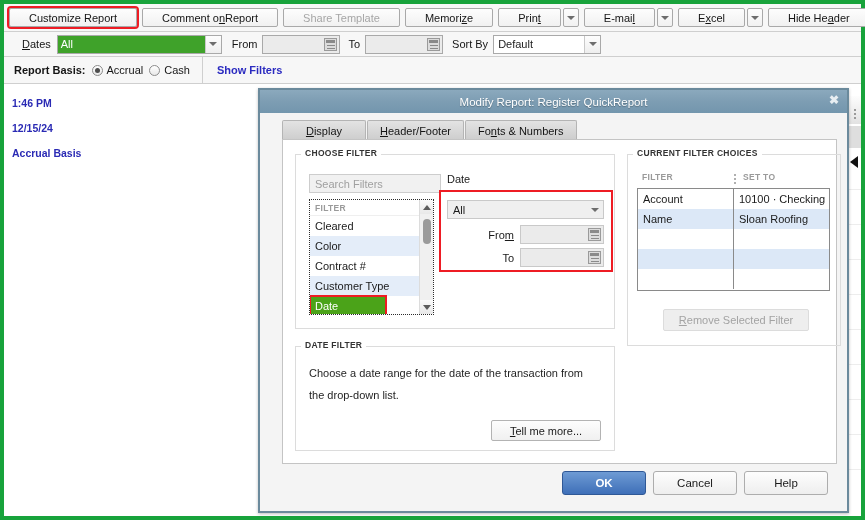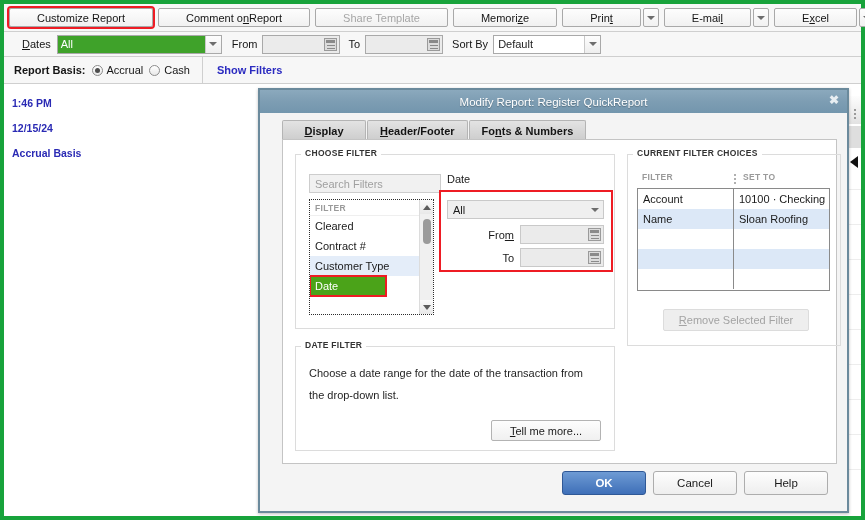--- a/index.html
+++ b/index.html
@@ -35,21 +35,21 @@
     gap: 5px;
   }
   .tbtn {
     height: 19px;
     background: linear-gradient(to bottom, #fdfdfd 0%, #f1f1f1 100%);
     border: 1px solid #a9a9a9;
     border-radius: 2px;
     font-size: 11px;
     color: #151515;
     display: inline-flex; align-items: center; justify-content: center;
-    padding: 0 27px;
+    padding: 0 19px;
     white-space: nowrap;
     cursor: default;
     font-family: "Liberation Sans", sans-serif;
   }
   .tbtn.disabled { color: #a6a6a6; }
   .tbtn.arrow { padding: 0 3px; min-width: 15px; }
   .tbtn u { text-decoration: underline; }
   .redbox {
     outline: 2px solid #ee1c24;
     outline-offset: 0px;
@@ -228,21 +228,20 @@
     height: 20px; min-width: 84px;
     display: flex; align-items: center; justify-content: center;
     font-size: 11px; color: #141414;
     border: 1px solid #b4b4b4;
     border-bottom: none;
     background: linear-gradient(to bottom,#e3e3e3,#cdcdcd);
     margin-right: 1px;
     border-radius: 2px 2px 0 0;
     padding: 0 12px;
     white-space: nowrap;
-    font-weight: bold;
   }
   .tab u { text-decoration: underline; }
   .tab.active {
     background: #ffffff;
     height: 22px;
     font-weight: bold;
     border-color: #b4b4b4;
   }
   .tab.redbox { outline: 2px solid #ee1c24; outline-offset: -1px; }
 
@@ -569,20 +568,21 @@
         <div class="grp" id="grp-choose">
           <div class="grp-frame"></div>
           <div class="grp-title">CHOOSE FILTER</div>
 
           <div id="search-filters">Search Filters</div>
 
           <div id="filter-list-wrap">
             <div id="filter-list-inner">
               <div class="flist-head">FILTER</div>
               <div class="flist-row">Cleared</div>
+              <div class="flist-row alt">Color</div>
               <div class="flist-row">Contract #</div>
               <div class="flist-row alt">Customer Type</div>
               <div class="flist-row sel selbox">Date</div>
             </div>
             <div id="flist-scroll">
               <div class="sb-arrow up">
                     <span class="tri-up"></span>
                   </div>
               <div id="sb-thumb"></div>
               <div class="sb-arrow down">

